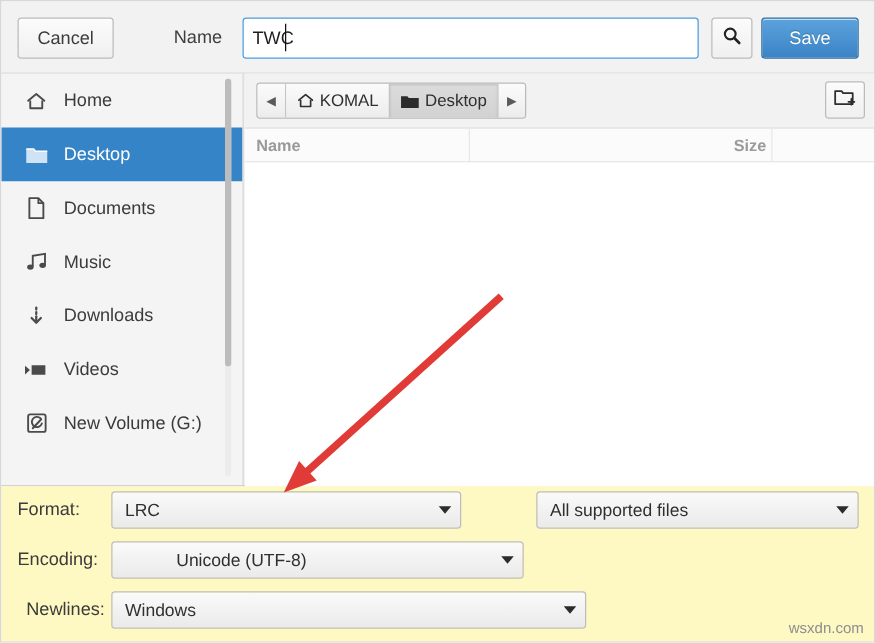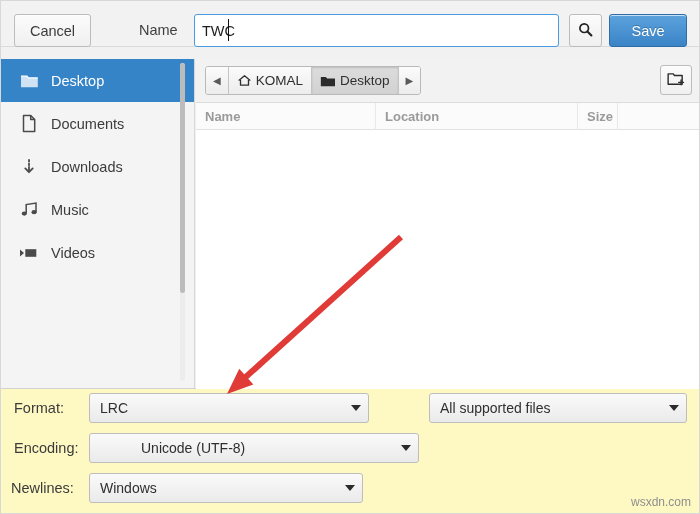--- a/index.html
+++ b/index.html
@@ -21,21 +21,21 @@
     background: #f1f1f1;
     box-sizing: border-box;
     border: 1px solid #d8d8d8;
     overflow: hidden;
   }
 
   
   .topbar {
     position: absolute;
     left: 0; top: 0;
-    width: 700px; height: 46px;
+    width: 700px; height: 58px;
     background: #f2f2f2;
     border-bottom: 1px solid #dadada;
     box-sizing: border-box;
   }
   .btn {
     position: absolute;
     box-sizing: border-box;
     border: 1px solid #bcbcbc;
     border-radius: 3px;
     background: linear-gradient(to bottom, #fbfbfb 0%, #f0f0f0 100%);
@@ -310,75 +310,94 @@
           <line x1="9.4" y1="9.4" x2="13.4" y2="13.4" stroke="#222" stroke-width="2.1" stroke-linecap="round"></line>
         </svg>
       </span>
     </div>
 
     <div class="btn" id="save-btn">Save</div>
   </div>
 
   <div class="sidebar">
 
+    <div class="side-item">
+      <span class="ico">
+        <svg width="18" height="18" viewBox="0 0 18 18">
+          <path d="M2.5 8.6 L9 3.2 L15.5 8.6" fill="none" stroke="#4a4a4a" stroke-width="1.5" stroke-linejoin="round" stroke-linecap="round"></path>
+          <path d="M4.2 8.3 V14.6 H13.8 V8.3" fill="none" stroke="#4a4a4a" stroke-width="1.5" stroke-linejoin="round"></path>
+        </svg>
+      </span>
+      <span>Home</span>
+    </div>
 
     <div class="side-item selected">
       <span class="ico">
         <svg width="19" height="16" viewBox="0 0 19 16">
           <path d="M1 3.2 h6 l1.4 1.7 h9.4 v9.4 h-16.8 z" fill="#cfe3f5"></path>
           <path d="M1 3.2 h6 l1.4 1.7 h9.4" fill="none" stroke="#ffffff" stroke-width="1.2"></path>
         </svg>
       </span>
       <span>Desktop</span>
     </div>
 
     <div class="side-item">
       <span class="ico">
         <svg width="16" height="19" viewBox="0 0 16 19">
           <path d="M2.5 1.5 h7.2 l4 4 v12 h-11.2 z" fill="none" stroke="#4a4a4a" stroke-width="1.5" stroke-linejoin="round"></path>
           <path d="M9.7 1.5 v4 h4" fill="none" stroke="#4a4a4a" stroke-width="1.5" stroke-linejoin="round"></path>
         </svg>
       </span>
       <span>Documents</span>
+    </div>
+
+    <div class="side-item">
+      <span class="ico">
+        <svg width="19" height="17" viewBox="0 0 19 17">
+          <path d="M6.2 12.4 V3.6 L16 2.1 V11" fill="none" stroke="#4a4a4a" stroke-width="1.5"></path>
+          <ellipse cx="4.3" cy="12.6" rx="2.6" ry="2.1" fill="#4a4a4a"></ellipse>
+          <ellipse cx="14.1" cy="11.2" rx="2.6" ry="2.1" fill="#4a4a4a"></ellipse>
+        </svg>
+      </span>
+      <span>Music</span>
     </div>
 
     <div class="side-item">
       <span class="ico">
         <svg width="18" height="18" viewBox="0 0 18 18">
           <line x1="9" y1="2" x2="9" y2="3.6" stroke="#4a4a4a" stroke-width="1.8" stroke-linecap="round"></line>
           <line x1="9" y1="5.6" x2="9" y2="7.2" stroke="#4a4a4a" stroke-width="1.8" stroke-linecap="round"></line>
           <line x1="9" y1="9" x2="9" y2="13.3" stroke="#4a4a4a" stroke-width="1.8" stroke-linecap="round"></line>
           <path d="M5.3 10.4 L9 14.2 L12.7 10.4" fill="none" stroke="#4a4a4a" stroke-width="1.8" stroke-linecap="round" stroke-linejoin="round"></path>
         </svg>
       </span>
       <span>Downloads</span>
     </div>
 
-    <div class="side-item">
-      <span class="ico">
-        <svg width="19" height="17" viewBox="0 0 19 17">
-          <path d="M6.2 12.4 V3.6 L16 2.1 V11" fill="none" stroke="#4a4a4a" stroke-width="1.5"></path>
-          <ellipse cx="4.3" cy="12.6" rx="2.6" ry="2.1" fill="#4a4a4a"></ellipse>
-          <ellipse cx="14.1" cy="11.2" rx="2.6" ry="2.1" fill="#4a4a4a"></ellipse>
-        </svg>
-      </span>
-      <span>Music</span>
-    </div>
-
 
     <div class="side-item">
       <span class="ico">
         <svg width="20" height="14" viewBox="0 0 20 14">
           <path d="M1 3.5 L5 7 L1 10.5 Z" fill="#4a4a4a"></path>
           <rect x="6.3" y="3.2" width="11" height="7.6" fill="#4a4a4a"></rect>
         </svg>
       </span>
       <span>Videos</span>
     </div>
 
+    <div class="side-item">
+      <span class="ico">
+        <svg width="17" height="17" viewBox="0 0 17 17">
+          <rect x="1.5" y="1.5" width="14" height="14" rx="1.6" fill="none" stroke="#4a4a4a" stroke-width="1.5"></rect>
+          <path d="M11.4 4.6 a4.1 4.1 0 1 0 1.1 4.2" fill="none" stroke="#4a4a4a" stroke-width="1.5" stroke-linecap="round"></path>
+          <path d="M5.2 12.6 L12 5.4" stroke="#4a4a4a" stroke-width="1.5" stroke-linecap="round"></path>
+        </svg>
+      </span>
+      <span>New Volume (G:)</span>
+    </div>
 
     <div class="side-scroll-track"></div>
     <div class="side-scroll-thumb"></div>
   </div>
   <div class="sidebar-bottom-div"></div>
 
   <div class="main">
 
     <div class="pathbar">
       <div class="crumbs">
@@ -412,21 +431,20 @@
             <path d="M1.2 2.6 h5.4 l1.3 1.7 h8.1 v9.2 h-14.8 z" fill="none" stroke="#2d2d2d" stroke-width="1.5" stroke-linejoin="round"></path>
             <line x1="14.9" y1="9.1" x2="14.9" y2="14.1" stroke="#2d2d2d" stroke-width="1.5" stroke-linecap="round"></line>
             <line x1="12.4" y1="11.6" x2="17.4" y2="11.6" stroke="#2d2d2d" stroke-width="1.5" stroke-linecap="round"></line>
           </svg>
         </span>
       </div>
     </div>
 
     <div class="colheads">
       <div class="colhead" style="left:0px;width:180px;">Name</div>
-      <div class="colhead" style="left:180px;width:202px;">Location</div>
       <div class="colhead" style="left:382px;width:40px;">Size</div>
     </div>
 
     <div class="filelist"></div>
   </div>
 
   <div class="bottom">
 
     <div class="opt-label" style="left:13px; top:11px;">Format:</div>
     <div class="combo" style="left:88px; top:4px; width:280px;">
@@ -444,22 +462,22 @@
     </div>
 
     <div class="opt-label" style="left:13px; top:51px;">Encoding:</div>
     <div class="combo" style="left:88px; top:44px; width:330px;padding-left:41px;">
       <span class="ctext">Unicode (UTF-8)</span>
       <span class="carr">
           <span class="tri"></span>
         </span>
     </div>
 
-    <div class="opt-label" style="left:10px; top:91px;">Newlines:</div>
-    <div class="combo" style="left:88px; top:84px; width:274px;">
+    <div class="opt-label" style="left:20px; top:91px;">Newlines:</div>
+    <div class="combo" style="left:88px; top:84px; width:380px;">
       <span class="ctext">Windows</span>
       <span class="carr">
           <span class="tri"></span>
         </span>
     </div>
   </div>
 
   <svg id="annotation-arrow">
     <g id="arrow-group">
       <line id="arrow-shaft" stroke="#e03b36" stroke-width="6" stroke-linecap="butt" x1="400" y1="236" x2="240.84889756049074" y2="379.6018567988676"></line>

